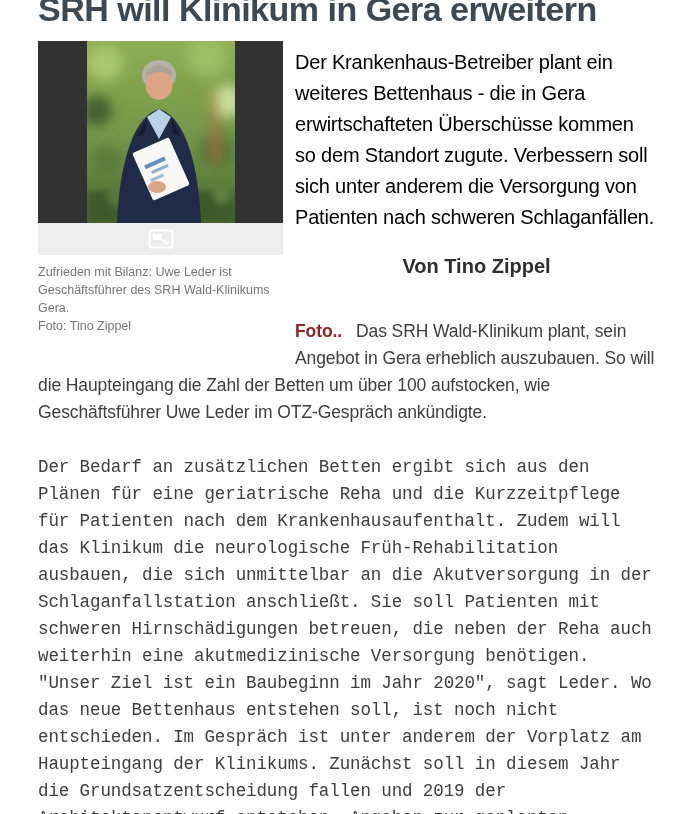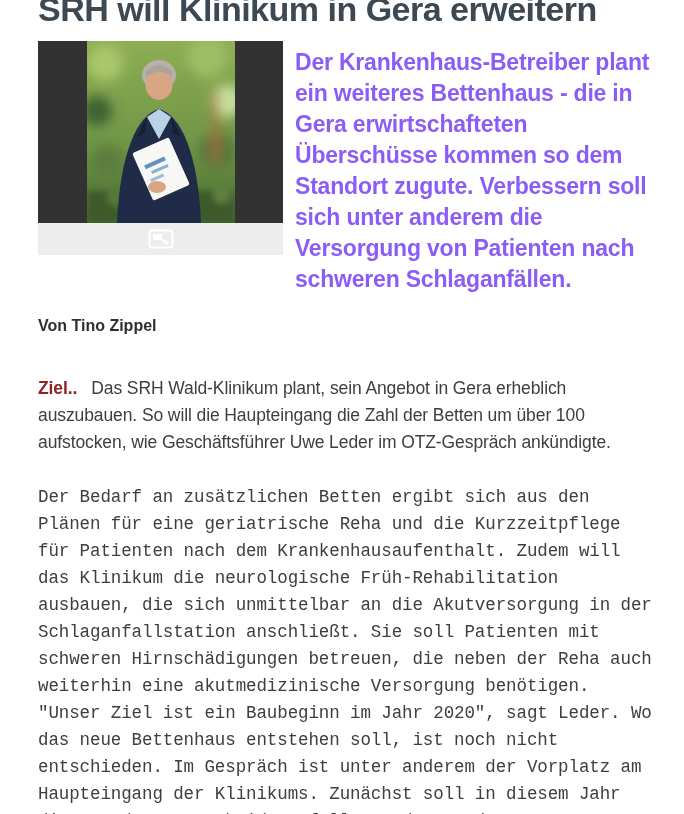--- a/index.html
+++ b/index.html
@@ -24,25 +24,25 @@
   }
   .photo-bar{
     height:32px;background:#ededed;display:flex;
     align-items:center;justify-content:center;cursor:pointer;
   }
   figcaption{
     margin-top:8px;font-size:12.5px;line-height:18px;color:#767676;
   }
   .caption-credit{display:block;}
   .lead{
-    font-weight:700;font-size:23px;line-height:31px;
-    color:#8b5cf6;padding-top:6px;letter-spacing:-0.2px;
+    font-weight:400;font-size:20px;line-height:31px;
+    color:#000000;padding-top:6px;letter-spacing:-0.2px;
   }
   .byline{
-    font-weight:700;font-size:16px;color:#2e2e2e;margin-top:22px;
+    font-weight:700;font-size:20px;color:#2e2e2e;margin-top:22px;text-align:center;
   }
   p.body-p{
     font-size:17.5px;line-height:27px;color:#3e3e3e;
     margin:40px 0 0 0;letter-spacing:-0.1px;
   }
   p.body-p.second{margin-top:28px;font-family:Liberation Mono, monospace;}
   .loc-tag{font-weight:700;color:#8f2426;margin-right:14px;}
 </style>
 </head>
 <body>
@@ -107,26 +107,30 @@
         </svg>
       </div>
       <div class="photo-bar">
         <svg width="26" height="20" viewBox="0 0 26 20">
           <rect x="1.5" y="1.5" width="23" height="17" rx="2.5" fill="none" stroke="#ffffff" stroke-width="2"></rect>
           <rect x="5" y="5" width="9" height="6" fill="#ffffff"></rect>
           <line x1="13" y1="10" x2="19.5" y2="14.5" stroke="#ffffff" stroke-width="1.8"></line>
           <polygon points="21,15.5 15.5,15 19.5,11.5" fill="#ffffff"></polygon>
         </svg>
       </div>
+      <figcaption>
+        <span class="caption-text">Zufrieden mit Bilanz: Uwe Leder ist Geschäftsführer des SRH Wald-Klinikums Gera.</span>
+        <span class="caption-credit">Foto: Tino Zippel</span>
+      </figcaption>
     </figure>
 
     <div class="lead">Der Krankenhaus-Betreiber plant ein weiteres Bettenhaus - die in Gera erwirtschafteten Überschüsse kommen so dem Standort zugute. Verbessern soll sich unter anderem die Versorgung von Patienten nach schweren Schlaganfällen.</div>
 
     <div class="byline">Von Tino Zippel</div>
 
     <p class="body-p first">
-      <span class="loc-tag">Ziel..</span><span>Das SRH Wald-Klinikum plant, sein Angebot in Gera erheblich auszubauen. So will die Haupteingang die Zahl der Betten um über 100 aufstocken, wie Geschäftsführer Uwe Leder im OTZ-Gespräch ankündigte.</span>
+      <span class="loc-tag">Foto..</span><span>Das SRH Wald-Klinikum plant, sein Angebot in Gera erheblich auszubauen. So will die Haupteingang die Zahl der Betten um über 100 aufstocken, wie Geschäftsführer Uwe Leder im OTZ-Gespräch ankündigte.</span>
     </p>
 
     <p class="body-p second">Der Bedarf an zusätzlichen Betten ergibt sich aus den Plänen für eine geriatrische Reha und die Kurzzeitpflege für Patienten nach dem Krankenhausaufenthalt. Zudem will das Klinikum die neurologische Früh-Rehabilitation ausbauen, die sich unmittelbar an die Akutversorgung in der Schlaganfallstation anschließt. Sie soll Patienten mit schweren Hirnschädigungen betreuen, die neben der Reha auch weiterhin eine akutmedizinische Versorgung benötigen. "Unser Ziel ist ein Baubeginn im Jahr 2020", sagt Leder. Wo das neue Bettenhaus entstehen soll, ist noch nicht entschieden. Im Gespräch ist unter anderem der Vorplatz am Haupteingang der Klinikums. Zunächst soll in diesem Jahr die Grundsatzentscheidung fallen und 2019 der Architektenentwurf entstehen. Angaben zur geplanten Investitionssumme machte Leder nicht.</p>
 
   </div>
 </div>
 
 </body></html>

